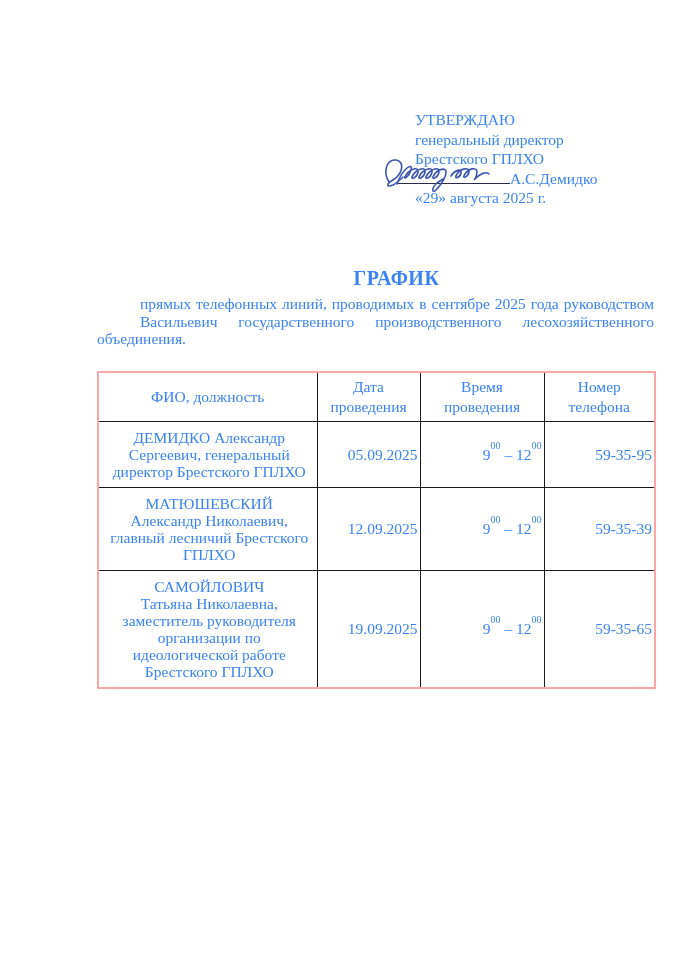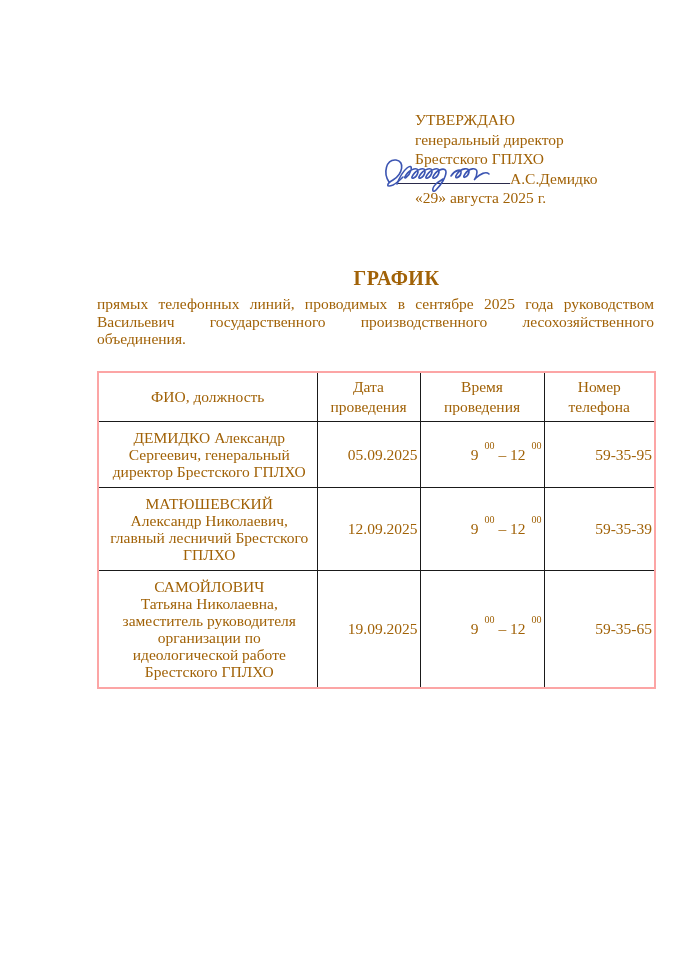--- a/index.html
+++ b/index.html
@@ -2,21 +2,21 @@
 <html><head>
 <meta charset="utf-8">
 <style>
   html, body { margin: 0; padding: 0; background: #ffffff; }
   .page {
     position: relative;
     width: 700px;
     height: 961px;
     background: #ffffff;
     font-family: "Liberation Serif", "DejaVu Serif", serif;
-    color: #a16207;
+    color: #3b82f6;
     overflow: hidden;
   }
   
   .approval {
     position: absolute;
     left: 415px;
     top: 110px;
     width: 250px;
     font-size: 15.5px;
     line-height: 19.5px;
@@ -50,21 +50,21 @@
     letter-spacing: 0.5px;
     text-align: center;
     text-indent: 42px;
     line-height: 20px;
   }
   .intro {
     margin-top: 7px;
     font-size: 15.5px;
     line-height: 17.6px;
   }
-  .jline { text-align: justify; text-align-last: justify; }
+  .jline { text-align: justify; text-align-last: justify; margin-left: 43px; }
   
   table.sched {
     position: absolute;
     left: 97px;
     top: 371px;
     width: 557px;
     border-collapse: collapse;
     table-layout: fixed;
     border: 2px solid #fca5a5;
     font-size: 15.5px;
@@ -84,21 +84,21 @@
     padding: 7px 6px 7px 9px;
     line-height: 17px;
     white-space: pre-line;
     text-align: center;
   }
   .sched td.c { text-align: right; padding: 4px 2px; }
   .time sup {
     font-size: 10px;
     position: relative;
     top: -5px;
-    margin-left: 6px;
+    margin-left: 0;
   }
 </style>
 </head>
 <body>
 
 <div class="page">
 
   <div class="approval">
     <div>УТВЕРЖДАЮ</div>
     <div>генеральный директор</div>

